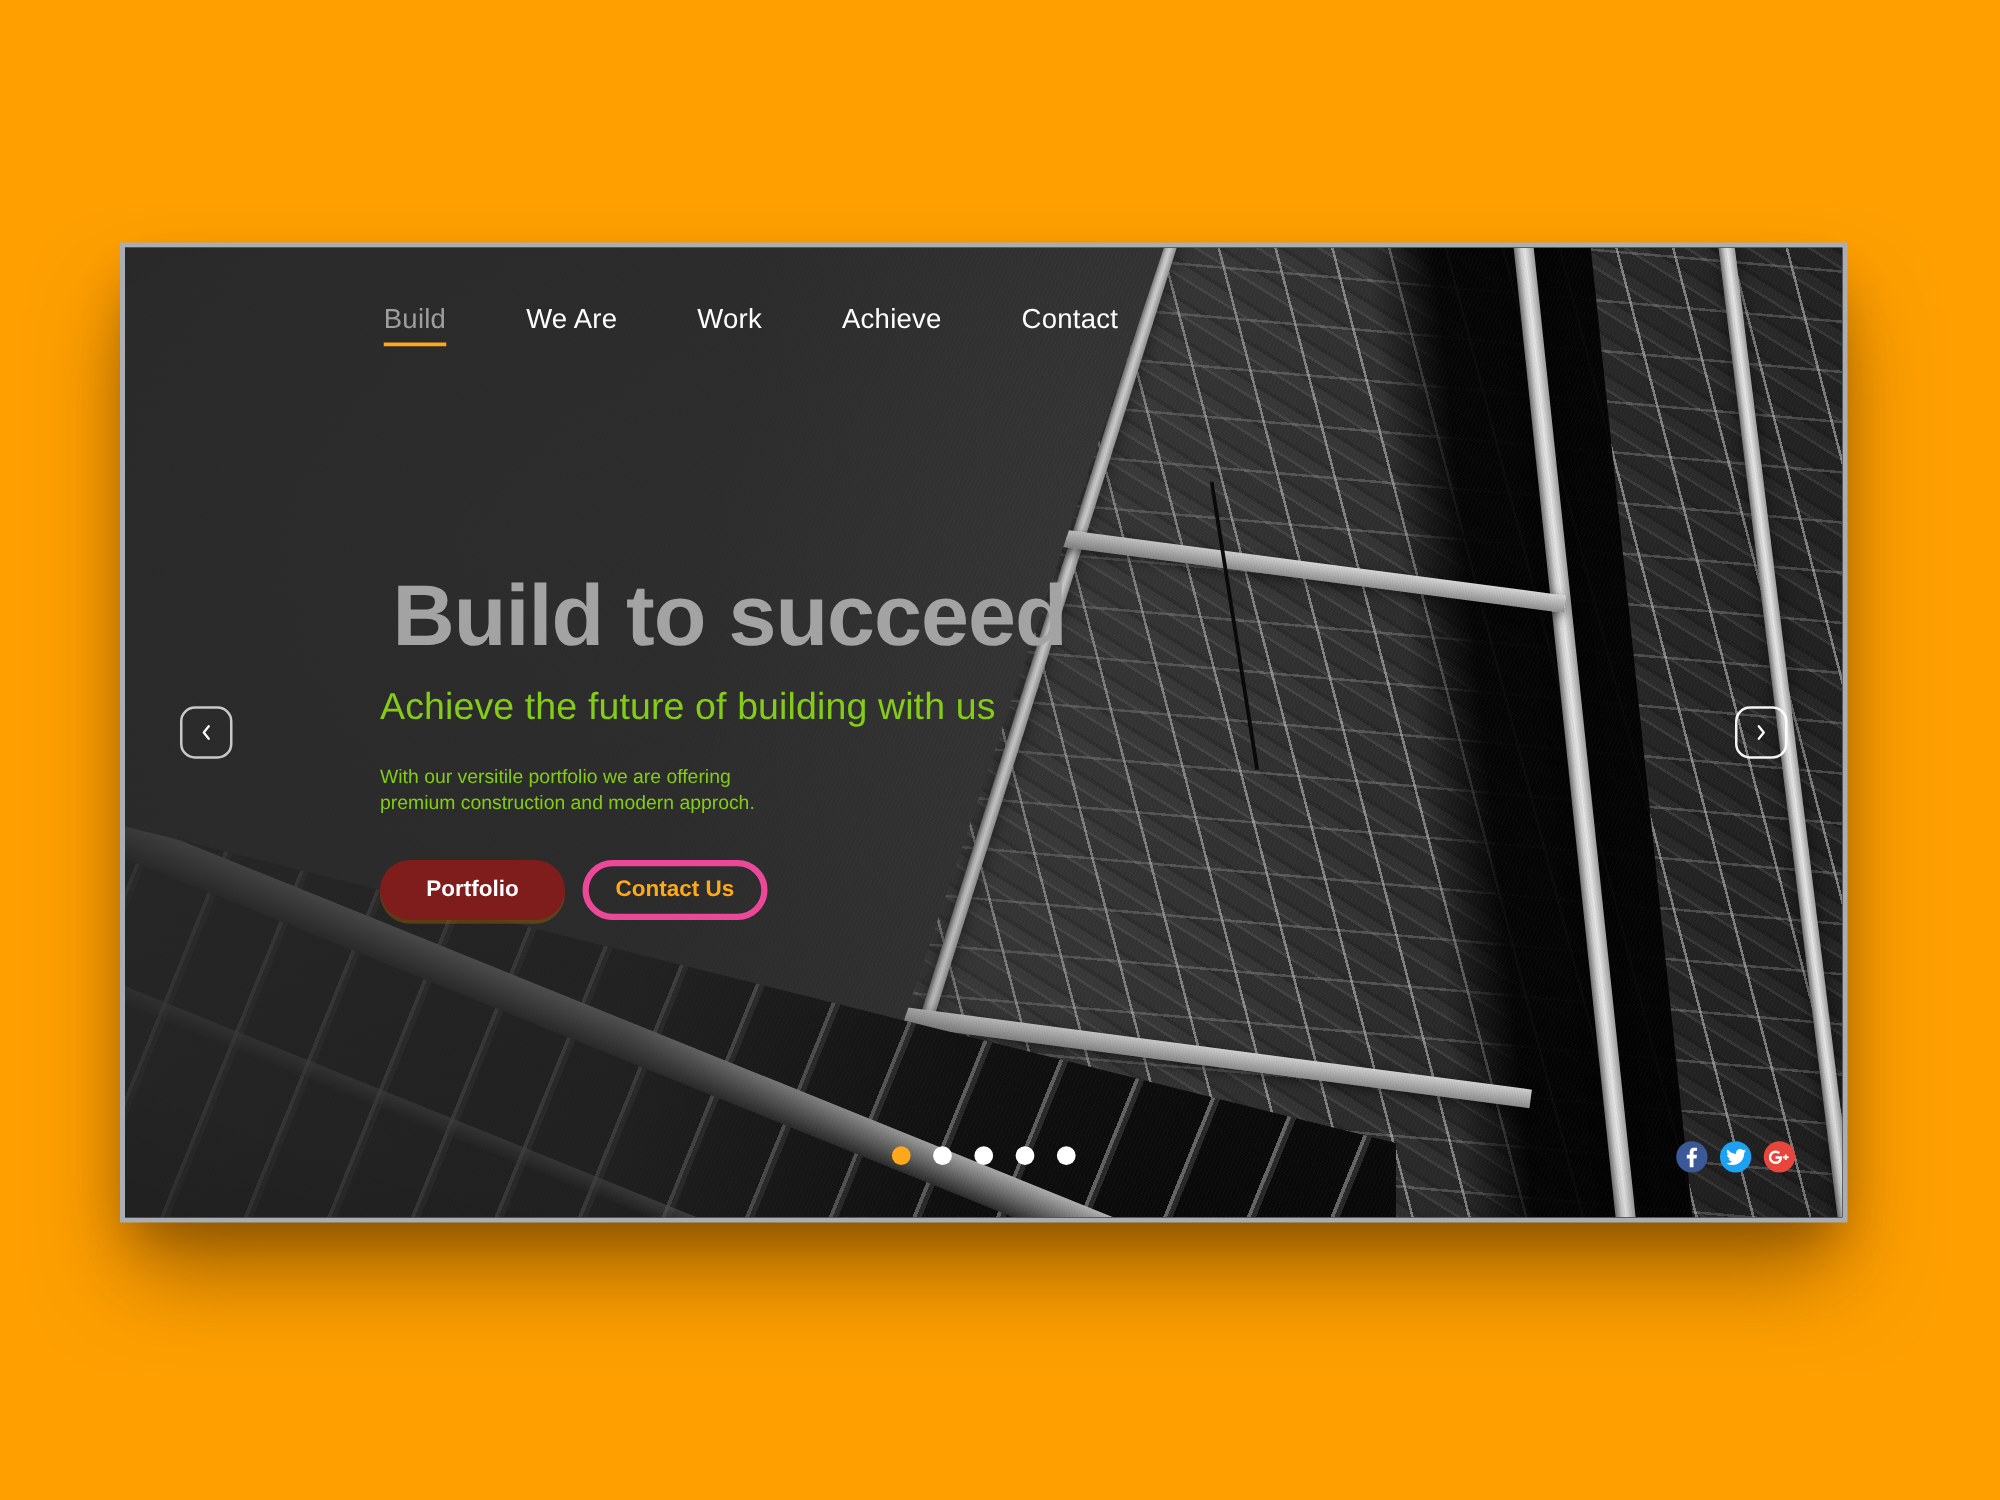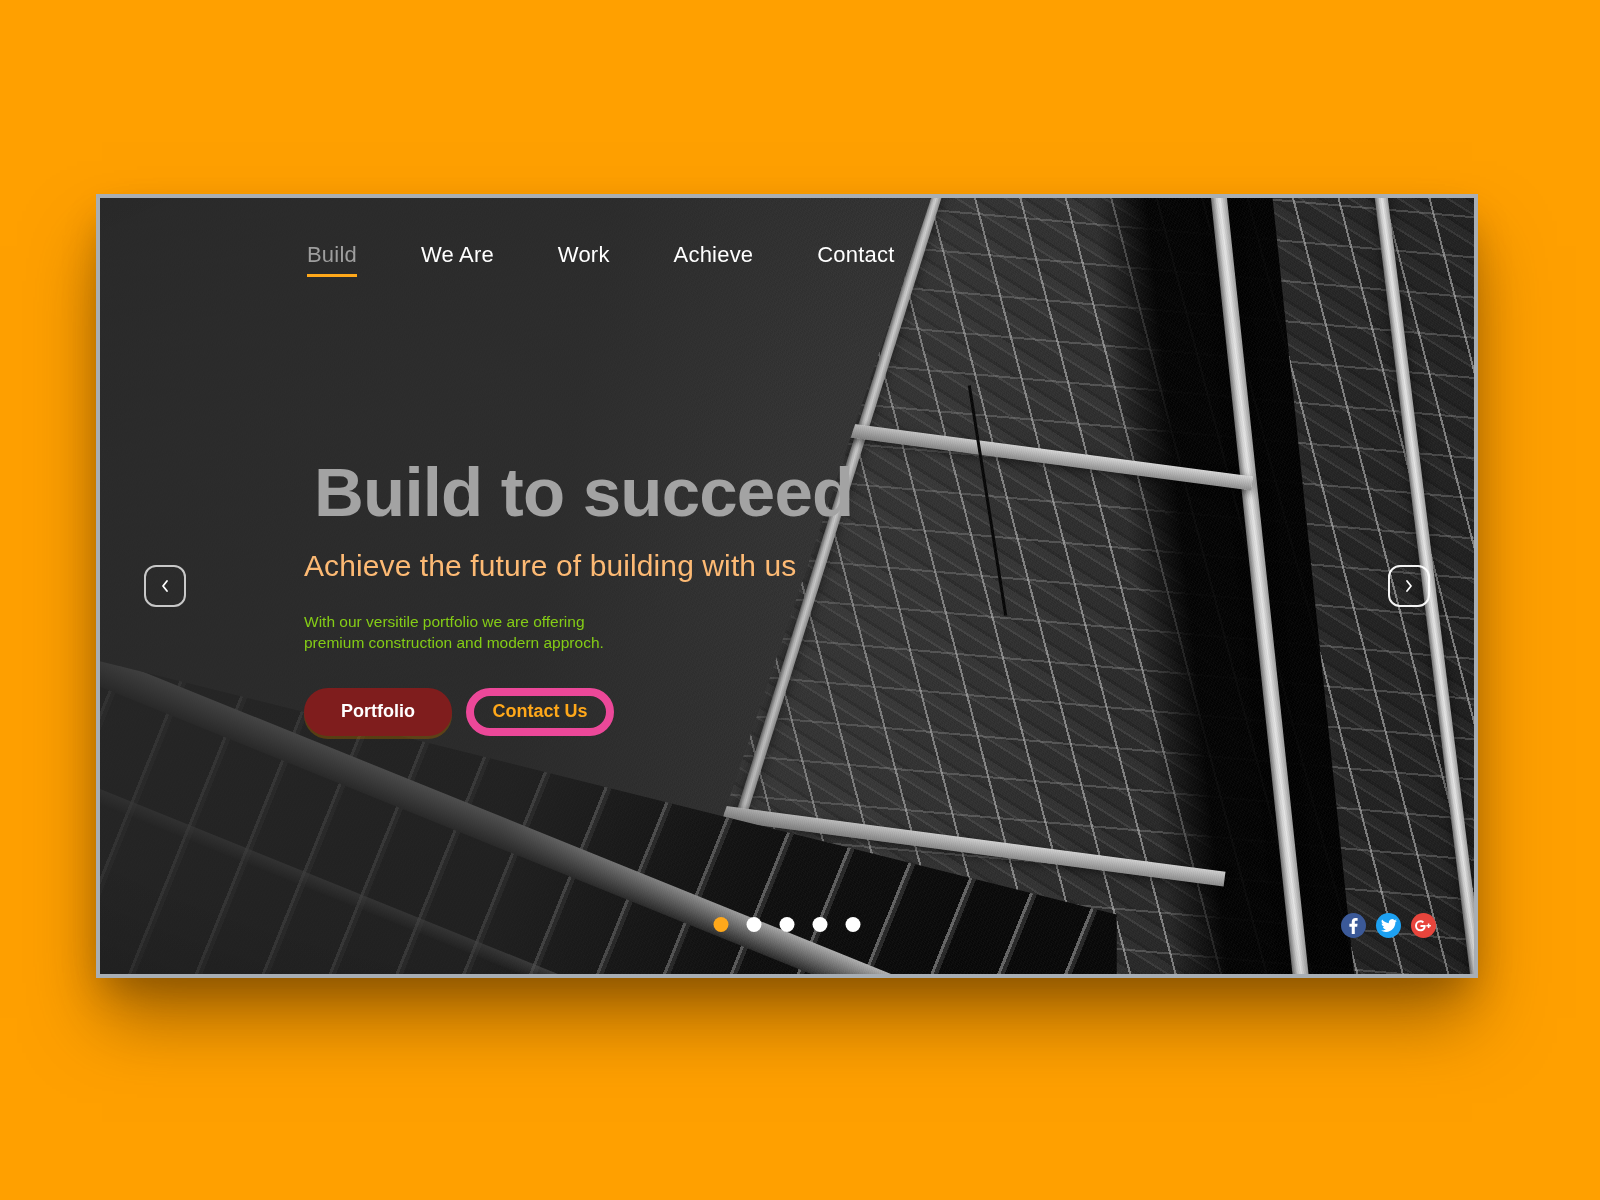--- a/index.html
+++ b/index.html
@@ -236,21 +236,21 @@
     font-size: 69px;
     font-weight: bold;
     color: #a3a3a3;
     letter-spacing: -0.8px;
     line-height: 1.0;
   }
   #subheadline {
     margin: 22px 0 0 0;
     font-size: 30px;
     font-weight: normal;
-    color: #fdba74;
+    color: #84cc16;
     letter-spacing: .1px;
   }
   #paragraph {
     margin: 28px 0 0 0;
     font-size: 15.5px;
     line-height: 1.38;
     color: #84cc16;
     max-width: 345px;
   }
 
@@ -278,21 +278,21 @@
     color: #ffffff;
     border: none;
     box-shadow: 0 3px 0 rgba(150,95,0,.45);
   }
   #btn-contact {
     width: 148px;
     height: 48px;
     margin-left: 14px;
     background: transparent;
     color: #FFA81A;
-    border: 8px solid #ec4899;
+    border: 5px solid #ec4899;
   }
 
   
   .carousel-arrow {
     position: absolute;
     top: 50%;
     transform: translateY(-50%);
     width: 42px;
     height: 42px;
     border-radius: 12px;

